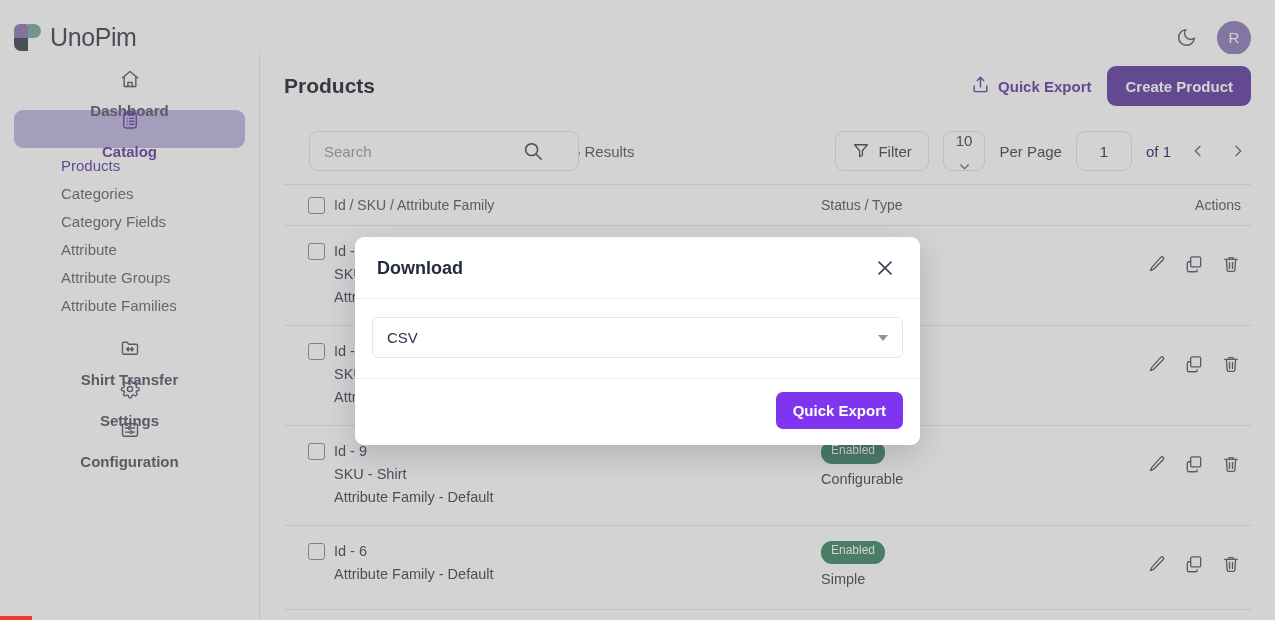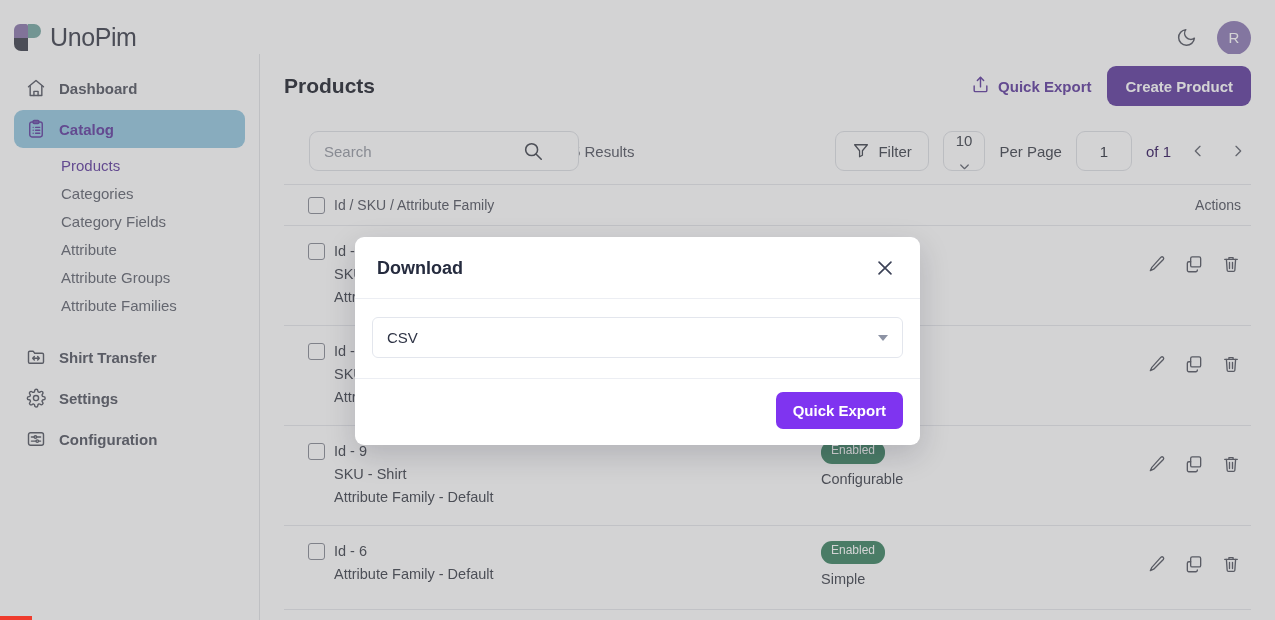--- a/index.html
+++ b/index.html
@@ -93,23 +93,24 @@
     align-items: center;
     gap: 13px;
     height: 38px;
     margin: 3px 14px;
     padding: 0 12px;
     border-radius: 9px;
     color: #5d6275;
     font-size: 15px;
     font-weight: 600;
     cursor: pointer;
+    flex-direction: column;
   }
   .nav-item.active {
-    background: #7dd3fc;
+    background: #c4b5fd;
     color: #7b3fe4;
   }
   .nav-item .ic { width: 20px; height: 20px; display: block; flex: 0 0 20px; }
   .sub-item {
     font-size: 15px;
     color: #6b7083;
     padding: 0 12px 0 47px;
     height: 28px;
     display: flex;
     align-items: center;
@@ -564,20 +565,21 @@
         </span>
       </div>
     </div>
 
     <div class="table">
       <div class="thead">
         <div class="col-check">
           <span class="chk"></span>
         </div>
         <div class="col-main">Id / SKU / Attribute Family</div>
+        <div class="col-status">Status / Type</div>
         <div class="col-actions">Actions</div>
       </div>
 
       <div id="rows-container">
           <div class="trow">
             <div class="col-check">
               <span class="chk"></span>
             </div>
             <div class="col-main">
               <div class="cell-line">Id -</div>

